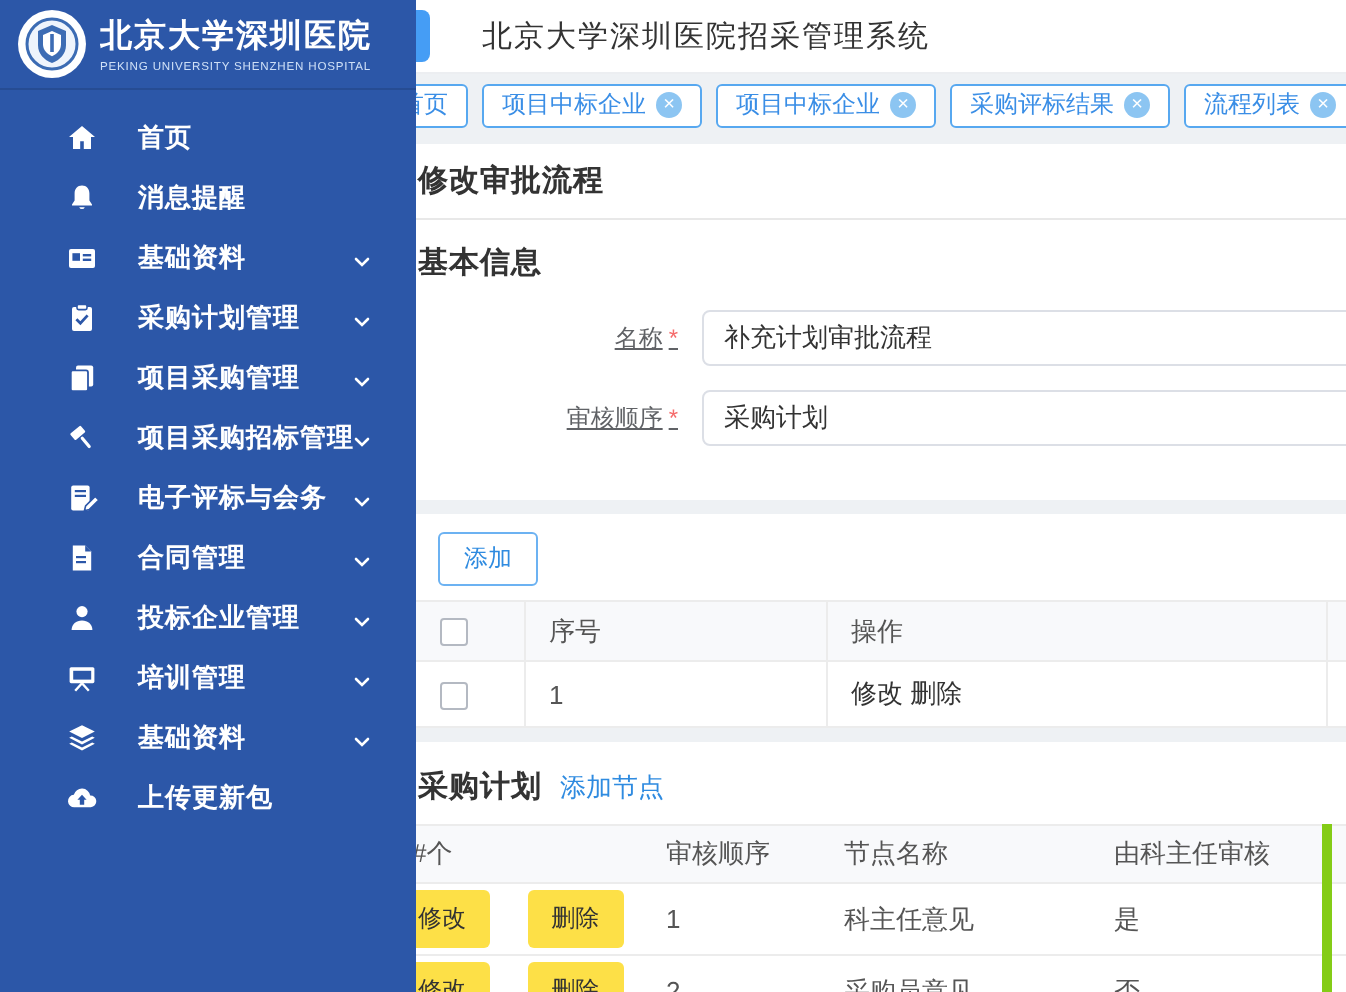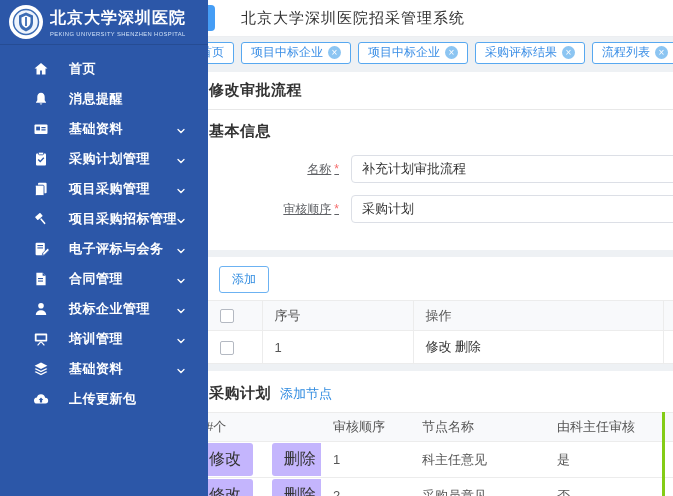--- a/index.html
+++ b/index.html
@@ -99,26 +99,26 @@
   .t1 .pad-seq { padding-left:12px; }
   .checkbox {
     width:14px; height:14px; border:1px solid #b4b9c2; border-radius:2px;
     background:#fff; display:inline-block; vertical-align:middle; cursor:pointer;
   }
   .row-actions-text { color:#333; cursor:pointer; }
   .t2 th, .t2 td { border-bottom:1px solid #ececec; padding:0 12px; }
   .t2 th { border-top:1px solid #ececec; }
   .t2 th:first-child, .t2 td:first-child { padding-left:14px; }
   .t2 td:first-child { padding-left:5px; }
-  .t2 th.bordered, .t2 td.bordered { border-right:3px solid #84cc16; }
+  .t2 th.bordered, .t2 td.bordered { border-right:5px solid #84cc16; }
   .t2 thead tr { height:29px; background:#f8f9fb; }
   .t2 tbody tr { height:36px; }
   .mini-btn {
-    display:inline-block; padding:6px 12px; background:#c4b5fd; border:none;
-    border-radius:3px; font-size:16px; color:#333; cursor:pointer; margin-right:15px;
+    display:inline-block; padding:6px 12px; background:#fde047; border:none;
+    border-radius:3px; font-size:12px; color:#333; cursor:pointer; margin-right:15px;
     font-family:"Liberation Sans","DejaVu Sans",sans-serif;
   }
   .mini-btn:last-child { margin-right:0; }
 </style>
 </head>
 <body>
 
 <div class="sidebar">
   <div class="logo-block">
     <svg class="emblem" viewBox="0 0 36 36">

